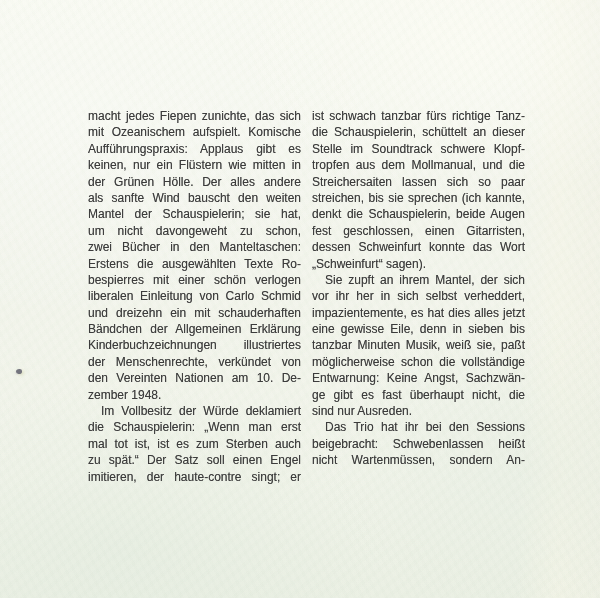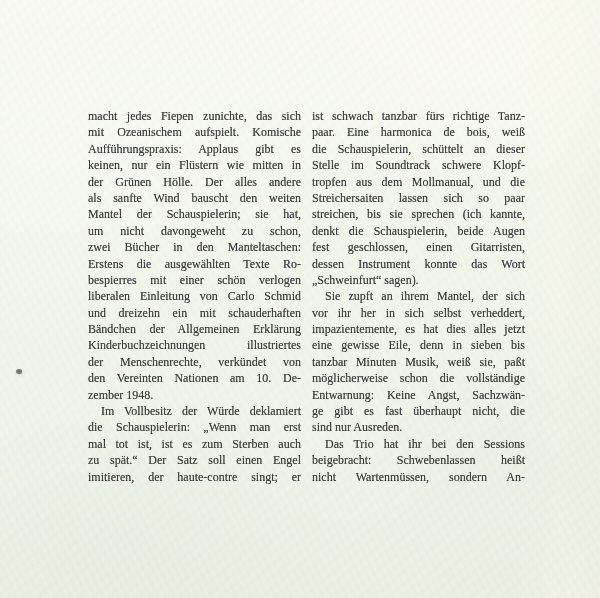--- a/index.html
+++ b/index.html
@@ -43,21 +43,20 @@
     text-shadow: 0 0 0.45px rgba(55,55,55,0.55);
   }
   .column.left  { left: 88px; }
   .column.right { left: 312px; }
   .line {
     height: 16.4px;
     line-height: 16.4px;
     white-space: normal;
     text-align: justify;
     text-align-last: justify;
-    font-family: Liberation Serif, serif;
   }
   .line.endline {
     text-align: right;
     text-align-last: left;
   }
   .line.indent { text-indent: 13px; }
   
   .speck {
     position: absolute;
     left: 16px; top: 369px;
@@ -94,29 +93,28 @@
       <div class="line">den Vereinten Nationen am 10. De-</div>
       <div class="line endline">zember 1948.</div>
       <div class="line indent">Im Vollbesitz der Würde deklamiert</div>
       <div class="line">die Schauspielerin: „Wenn man erst</div>
       <div class="line">mal tot ist, ist es zum Sterben auch</div>
       <div class="line">zu spät.“ Der Satz soll einen Engel</div>
       <div class="line">imitieren, der haute-contre singt; er</div>
     </div>
   <div class="column right">
       <div class="line">ist schwach tanzbar fürs richtige Tanz-</div>
-      <div class="line">paar. Eine harmonica de bois, weiß</div>
       <div class="line">die Schauspielerin, schüttelt an dieser</div>
       <div class="line">Stelle im Soundtrack schwere Klopf-</div>
       <div class="line">tropfen aus dem Mollmanual, und die</div>
       <div class="line">Streichersaiten lassen sich so paar</div>
       <div class="line">streichen, bis sie sprechen (ich kannte,</div>
       <div class="line">denkt die Schauspielerin, beide Augen</div>
       <div class="line">fest geschlossen, einen Gitarristen,</div>
-      <div class="line">dessen Instrument konnte das Wort</div>
+      <div class="line">dessen Schweinfurt konnte das Wort</div>
       <div class="line endline">„Schweinfurt“ sagen).</div>
       <div class="line indent">Sie zupft an ihrem Mantel, der sich</div>
       <div class="line">vor ihr her in sich selbst verheddert,</div>
       <div class="line">impazientemente, es hat dies alles jetzt</div>
       <div class="line">eine gewisse Eile, denn in sieben bis</div>
       <div class="line">tanzbar Minuten Musik, weiß sie, paßt</div>
       <div class="line">möglicherweise schon die vollständige</div>
       <div class="line">Entwarnung: Keine Angst, Sachzwän-</div>
       <div class="line">ge gibt es fast überhaupt nicht, die</div>
       <div class="line endline">sind nur Ausreden.</div>

